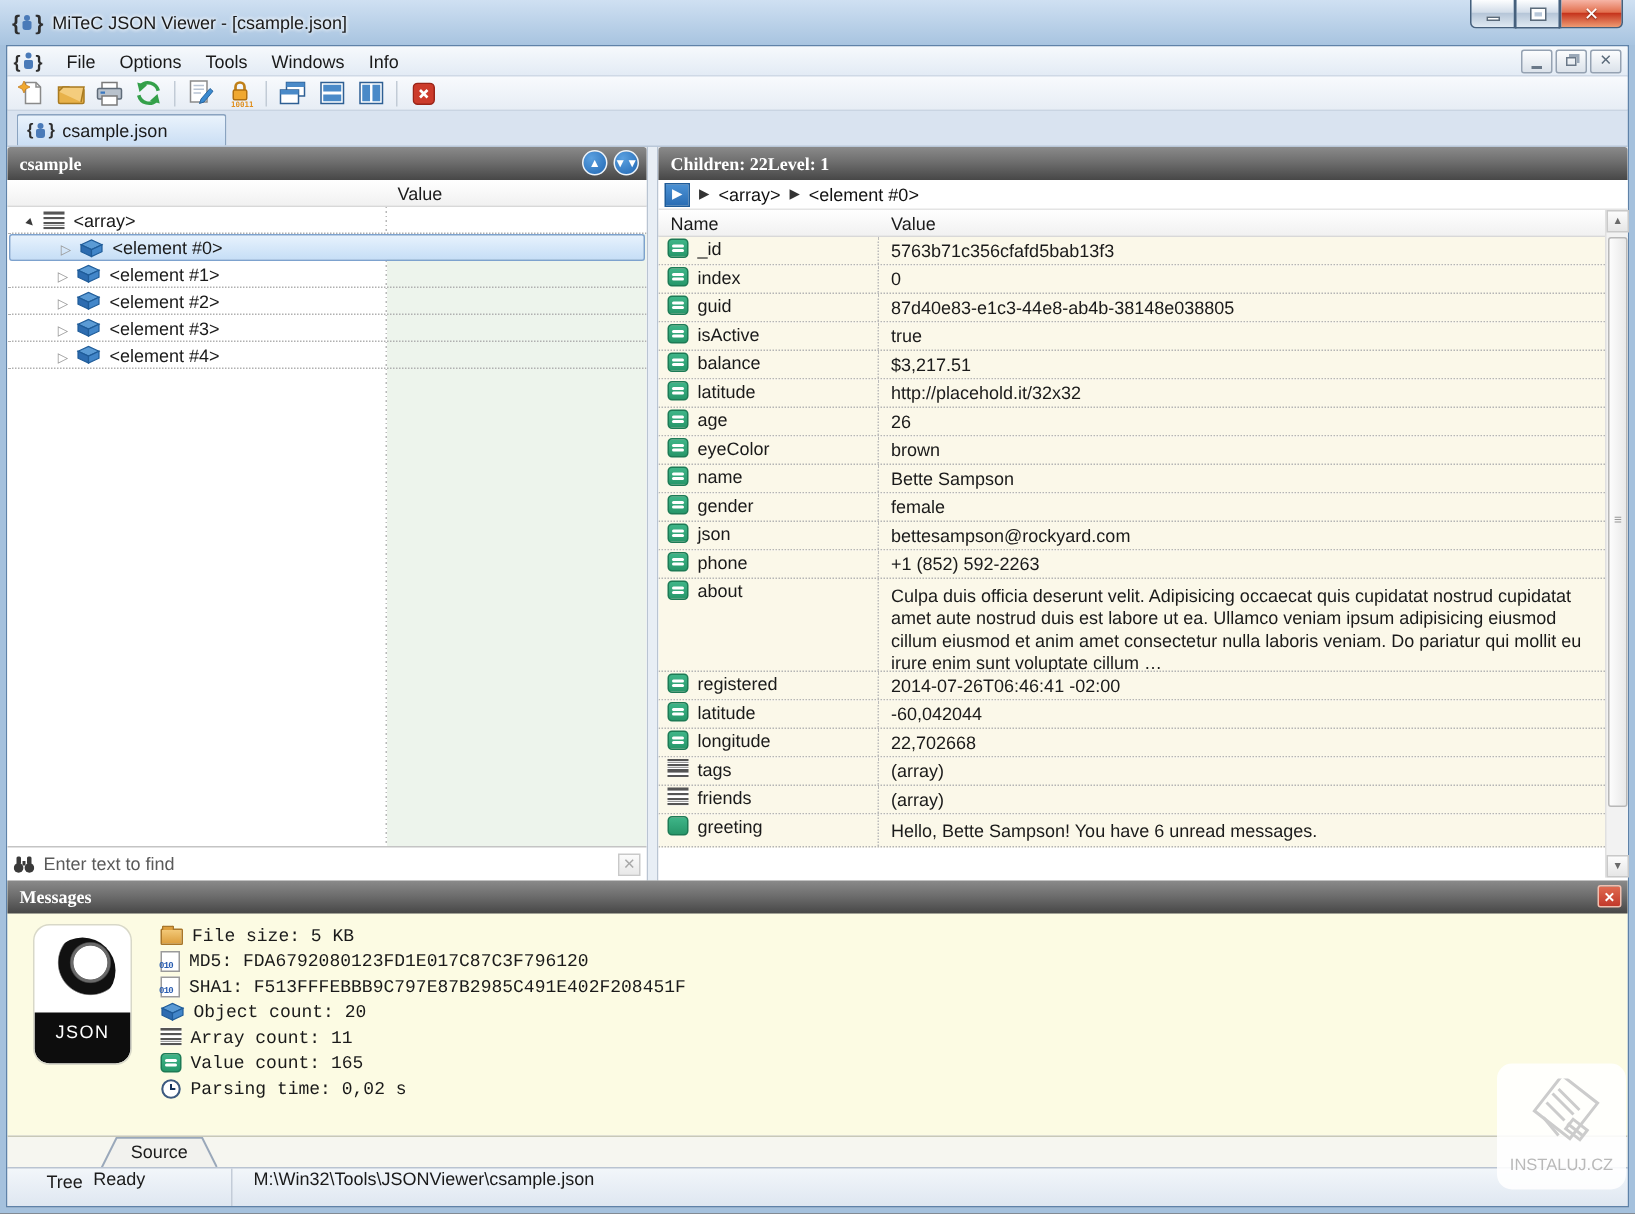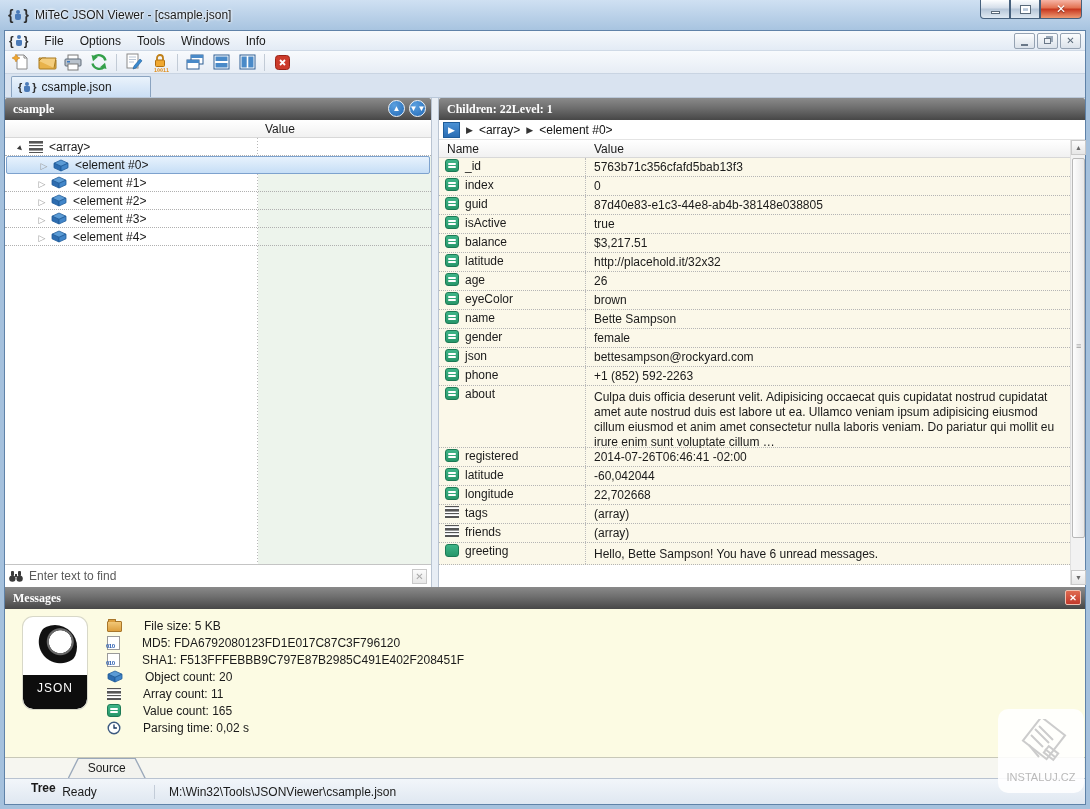--- a/index.html
+++ b/index.html
@@ -109,31 +109,31 @@
   .messages .panel-hdr{border-radius:0;}
   .msg-close{position:absolute;right:4px;top:3px;width:16px;height:15px;background:linear-gradient(#e06a50,#c2392b);
              border:1px solid #f0c0b0;border-radius:2px;color:#fff;font-size:9px;font-weight:bold;
              display:flex;align-items:center;justify-content:center;}
   .msg-body{flex:1;display:flex;padding:8px 0 0 18px;gap:20px;}
   .json-logo{width:64px;height:92px;border-radius:10px;background:#fff;box-shadow:0 0 0 1px #d8d8c8;overflow:hidden;display:flex;flex-direction:column;align-items:center;}
   .torus{width:44px;height:44px;border-radius:50%;margin-top:8px;background:radial-gradient(circle at 62% 38%,#fff 0 11px,#6a6a6a 11.5px 13px,#111 14px 21px,transparent 22px);}
   .json-band{margin-top:6px;width:64px;flex:1;background:#0d0d0d;color:#fff;display:flex;align-items:flex-start;justify-content:center;
              font-size:12px;letter-spacing:1px;padding-top:6px;border-radius:0 0 10px 10px;}
   .mlist{display:flex;flex-direction:column;justify-content:flex-start;gap:0;}
-  .mline{display:flex;align-items:center;gap:22px;height:17px;}
+  .mline{display:flex;gap:6px;height:17px;font-family:Liberation Mono, monospace;}
   
   .bottom-tabs{height:21px;background:#fcfbe3;border-top:1px solid #c8c8b8;display:flex;align-items:flex-end;padding-left:6px;background:#f6f6f0;}
   .btab{position:relative;height:20px;padding:0 20px;display:flex;align-items:center;margin-right:-8px;}
   .btab .shape{position:absolute;inset:0;background:#9aa8ba;clip-path:polygon(10px 0,calc(100% - 10px) 0,100% 100%,0 100%);}
   .btab .shape::before{content:"";position:absolute;inset:0;background:#fff;clip-path:polygon(11px 1px,calc(100% - 11px) 1px,calc(100% - 1.5px) 100%,1.5px 100%);}
   .btab span{position:relative;z-index:1;}
-  .btab.active span{font-weight:bold;margin-top:40px;}
+  .btab.active span{font-weight:normal;margin-top:40px;}
   .btab:not(.active) .shape::before{background:#f2f2ee;}
   
-  .statusbar{flex:1;display:flex;align-items:center;background:linear-gradient(#f2f6fa,#dfe7f1);border-top:1px solid #b9c3d1;}
+  .statusbar{flex:1;display:flex;background:linear-gradient(#f2f6fa,#dfe7f1);border-top:1px solid #b9c3d1;}
   .sb-cell1{width:150px;text-align:center;border-right:1px solid #c3ccd8;}
   .sb-cell2{padding-left:14px;}
   
   .watermark{position:absolute;right:6px;bottom:16px;width:86px;height:84px;background:rgba(255,255,255,0.88);
              border-radius:10px;display:flex;flex-direction:column;align-items:center;justify-content:center;z-index:9;}
   .watermark .wm-text{color:#b9b9b9;font-size:11px;margin-top:2px;}
 </style>
 </head>
 <body>
 

